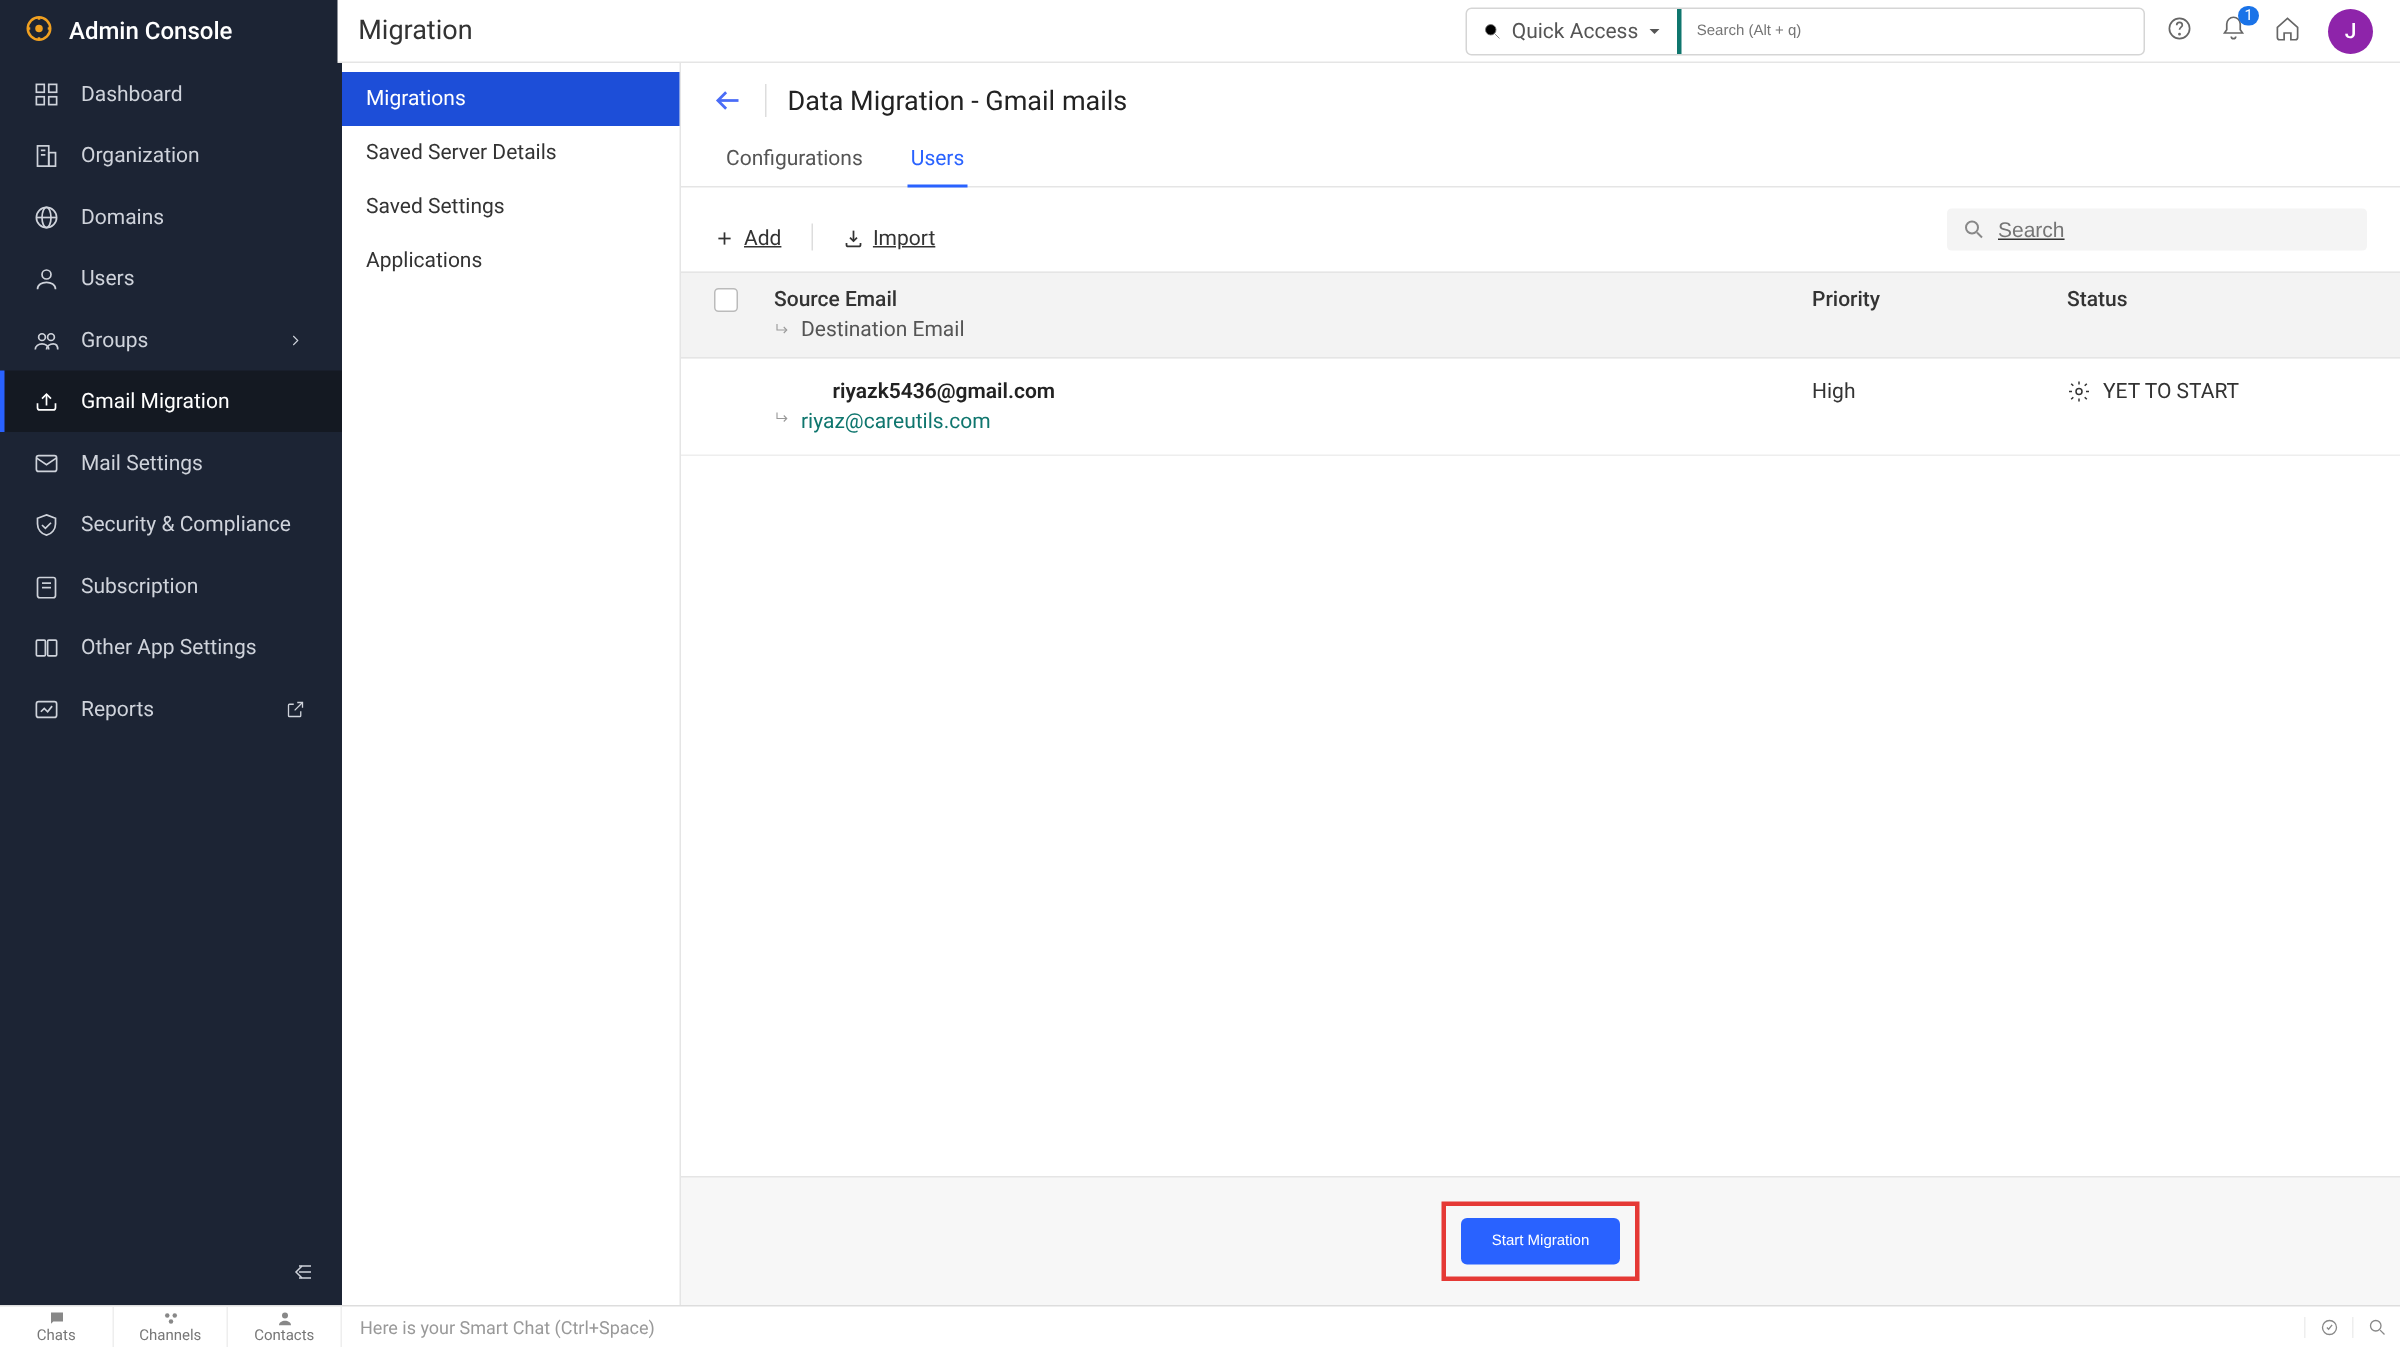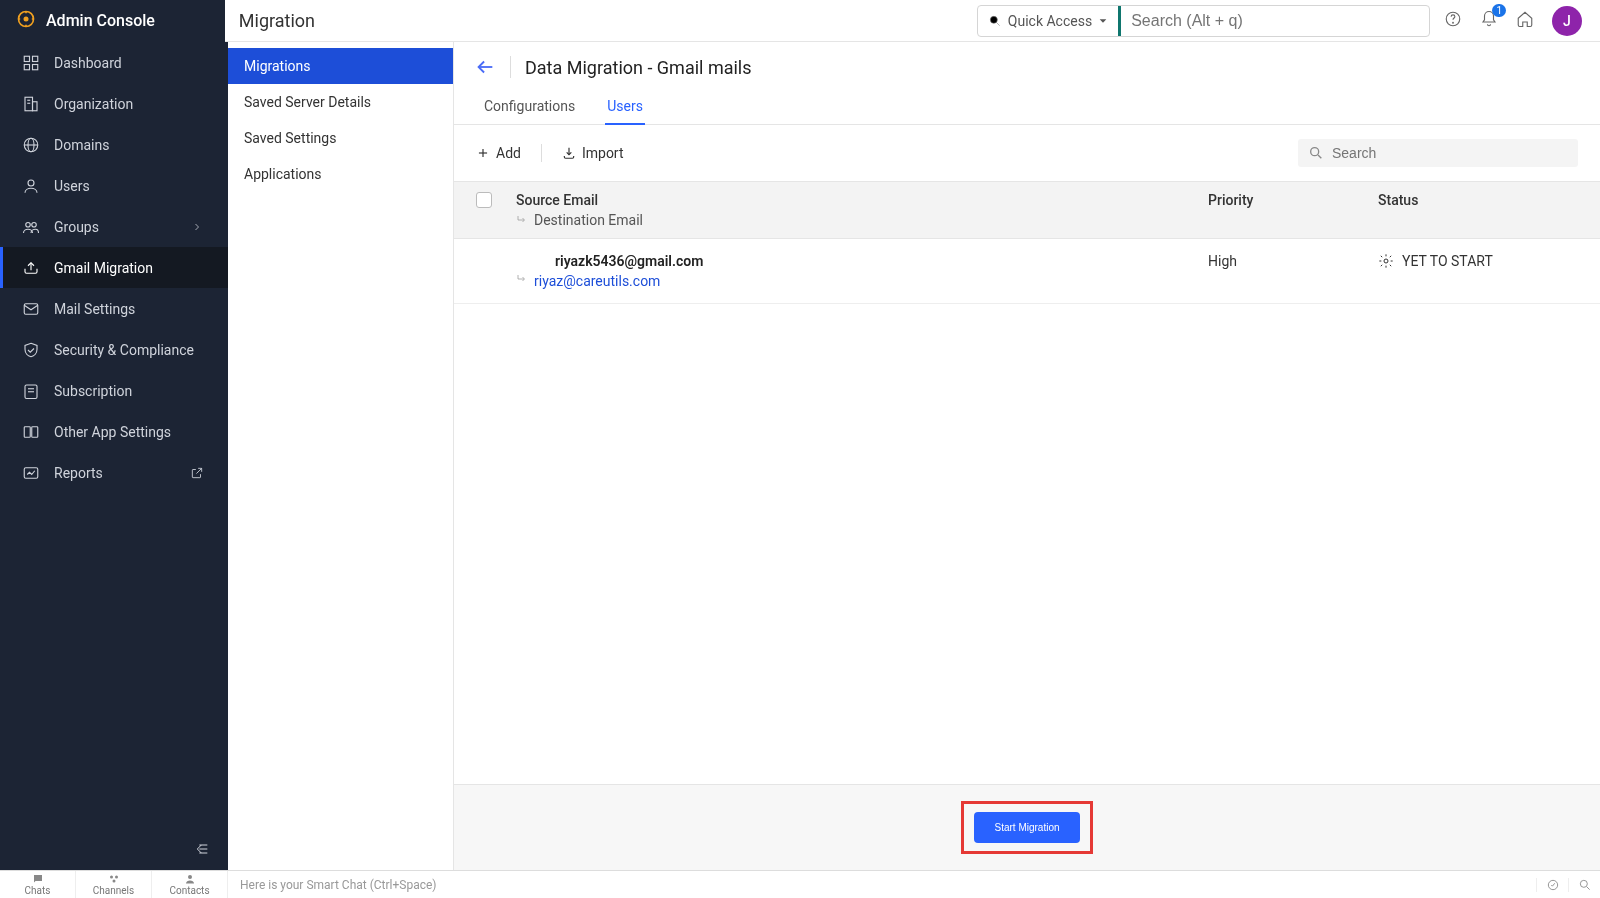--- a/index.html
+++ b/index.html
@@ -7,21 +7,21 @@
   body { display: flex; flex-direction: column; width: 1600px; height: 898px; overflow: hidden; background:#fff;}
   
   
   .topbar { display:flex; align-items:center; height:42px; border-bottom:1px solid #e5e5e5; }
   .brand { width:228px; height:42px; background:#1c2434; color:#fff; display:flex; align-items:center; padding-left:16px; gap:10px; font-size:16px; font-weight:500;}
   .brand svg { width:20px; height:20px; }
   .top-title { flex:0 0 auto; padding:0 14px; font-size:18px; color:#333; width: calc(100% - 228px - 620px); }
   .quick-search-wrap { display:flex; align-items:center; border:1px solid #d5d5d5; border-radius:4px; height:32px; width:460px; margin-right:14px;}
   .quick-access { display:flex; align-items:center; gap:6px; padding:0 10px; border-right:3px solid #0f766e; height:100%; color:#555; cursor:pointer;}
   .quick-access svg { width:14px; height:14px; stroke:#777;}
-  .global-search { flex:1; border:none; outline:none; padding:0 10px; color:#555; font-size:16px; background:transparent;}
+  .global-search { flex:1; border:none; outline:none; padding:0 10px; color:#555; font-size:10px; background:transparent;}
   .top-icons { display:flex; align-items:center; gap:18px; padding-right:18px;}
   .icon-btn { position:relative; cursor:pointer; color:#666; }
   .icon-btn svg { width:18px; height:18px; stroke:#666; fill:none; stroke-width:1.5;}
   .badge { position:absolute; top:-6px; right:-8px; background:#1a73e8; color:#fff; font-size:10px; border-radius:8px; padding:0 4px; line-height:13px; min-width:13px; text-align:center;}
   .avatar { width:30px; height:30px; border-radius:50%; background:#8e24aa; color:#fff; display:flex; align-items:center; justify-content:center; font-weight:500; cursor:pointer;}
   
   
   .main { flex:1; display:flex; min-height:0; }
   
   
@@ -46,40 +46,40 @@
   .content { flex:1; display:flex; flex-direction:column; min-width:0;}
   .page-head { display:flex; align-items:center; gap:14px; padding:14px 20px 6px 20px;}
   .back-btn { cursor:pointer; padding-right:14px; border-right:1px solid #ddd; display:flex; align-items:center;}
   .back-btn svg { width:22px; height:22px; stroke:#4a6cf7; fill:none; stroke-width:2;}
   .page-title { font-size:18px; color:#222;}
   .tabs { display:flex; gap:28px; padding:4px 28px 0 28px; border-bottom:1px solid #e5e5e5;}
   .tab { padding:10px 2px; cursor:pointer; color:#555; position:relative;}
   .tab.active { color:#2962ff;}
   .tab.active::after { content:""; position:absolute; left:0; right:0; bottom:-1px; height:2px; background:#2962ff;}
   
-  .toolbar { display:flex; align-items:center; padding:14px 22px; gap:18px;}
+  .toolbar { display:flex; align-items:flex-end; padding:14px 22px; gap:18px;text-decoration:underline;}
   .tool-link { display:flex; align-items:center; gap:6px; cursor:pointer; color:#333;}
   .tool-link svg { width:14px; height:14px; stroke:#333; fill:none; stroke-width:2;}
   .tool-divider { width:1px; height:18px; background:#ddd; margin:0 2px;}
   .tool-spacer { flex:1;}
   .list-search { display:flex; align-items:center; gap:8px; background:#f4f4f4; border-radius:3px; padding:6px 10px; width:280px;}
   .list-search svg { width:16px; height:16px; stroke:#888; fill:none; stroke-width:2;}
   .list-search input { border:none; background:transparent; outline:none; flex:1; font-size:14px; color:#555;}
   
   .table-head { display:flex; align-items:flex-start; background:#f3f3f3; border-top:1px solid #e5e5e5; border-bottom:1px solid #e5e5e5; padding:10px 22px; color:#333; font-weight:500;}
   .col-check { width:40px;}
   .col-email { flex:1;}
   .col-priority { width:170px;}
   .col-status { width:200px; text-align:left;}
   .dest-sub { display:flex; align-items:center; gap:6px; font-weight:400; color:#555; margin-top:4px;}
   .dest-sub svg { width:12px; height:12px; stroke:#999; fill:none; stroke-width:1.5;}
   
   .row { display:flex; align-items:flex-start; padding:14px 22px; border-bottom:1px solid #eee;}
   .row .src { font-weight:600; color:#222;margin-left:39px;}
-  .row .dst { display:flex; align-items:flex-start; gap:6px; color:#1d4ed8; margin-top:4px;}
+  .row .dst { display:flex; align-items:flex-start; gap:6px; color:#0f766e; margin-top:4px;}
   .row .dst svg { width:12px; height:12px; stroke:#999; fill:none; stroke-width:1.5;}
   .status-cell { display:flex; align-items:center; gap:8px; color:#333;}
   .status-cell svg { width:16px; height:16px; stroke:#333; fill:none; stroke-width:1.5;}
   .checkbox { width:16px; height:16px; border:1.5px solid #bbb; border-radius:3px; cursor:pointer; background:#fff;}
   
   .content-scroll { flex:1; overflow:auto;}
   
   .footer-bar { border-top:1px solid #e5e5e5; background:#f7f7f7; padding:16px; display:flex; justify-content:center;}
   .highlight-box { border:3px solid #e53935; padding:8px 10px;}
   .primary-btn { background:#2962ff; color:#fff; border:none; border-radius:4px; padding:10px 20px; font-size:10px; cursor:pointer;}

